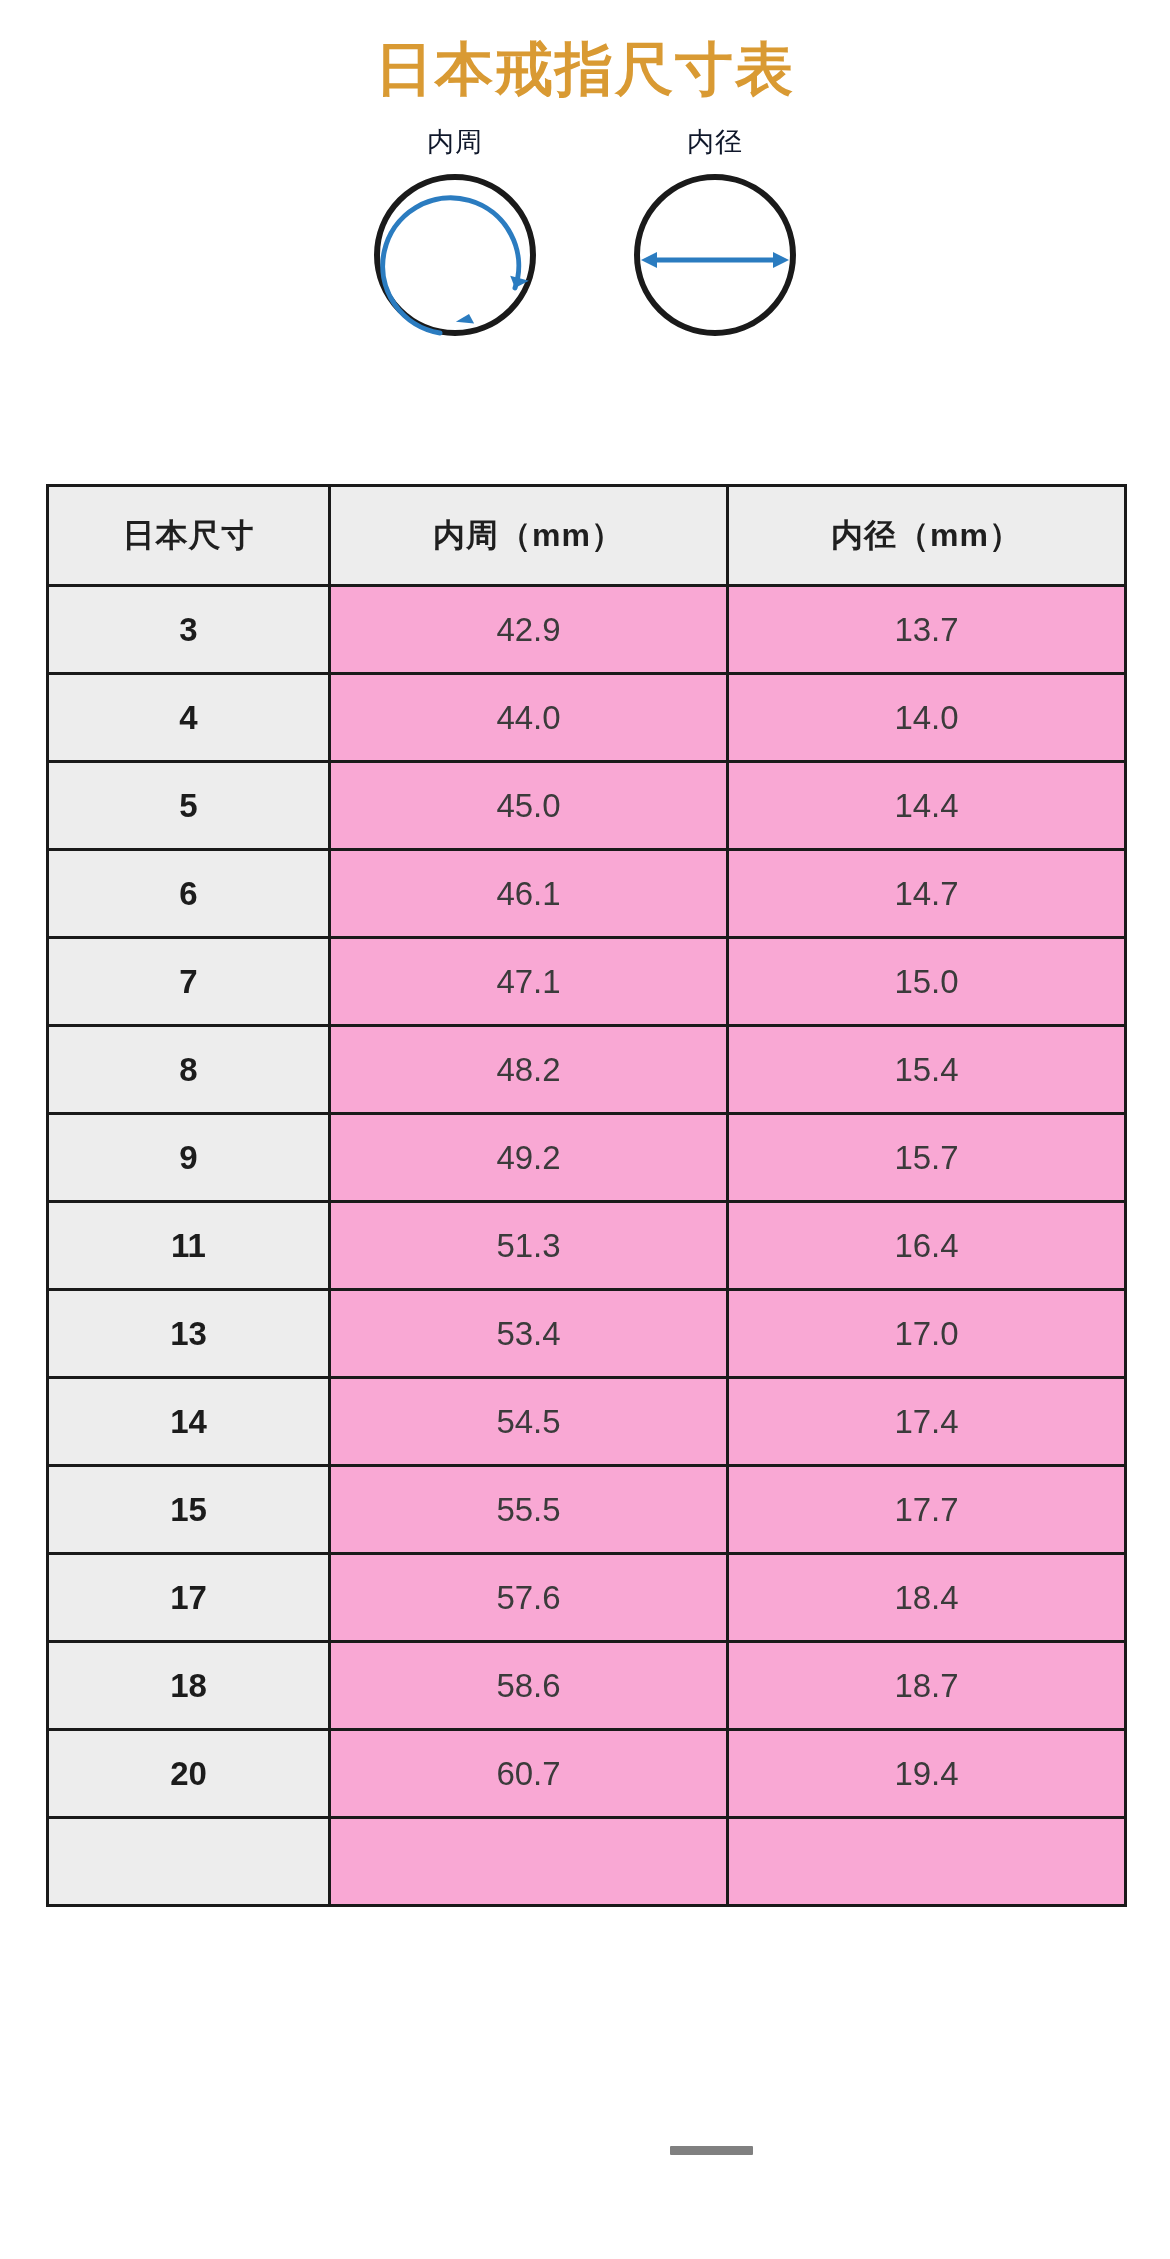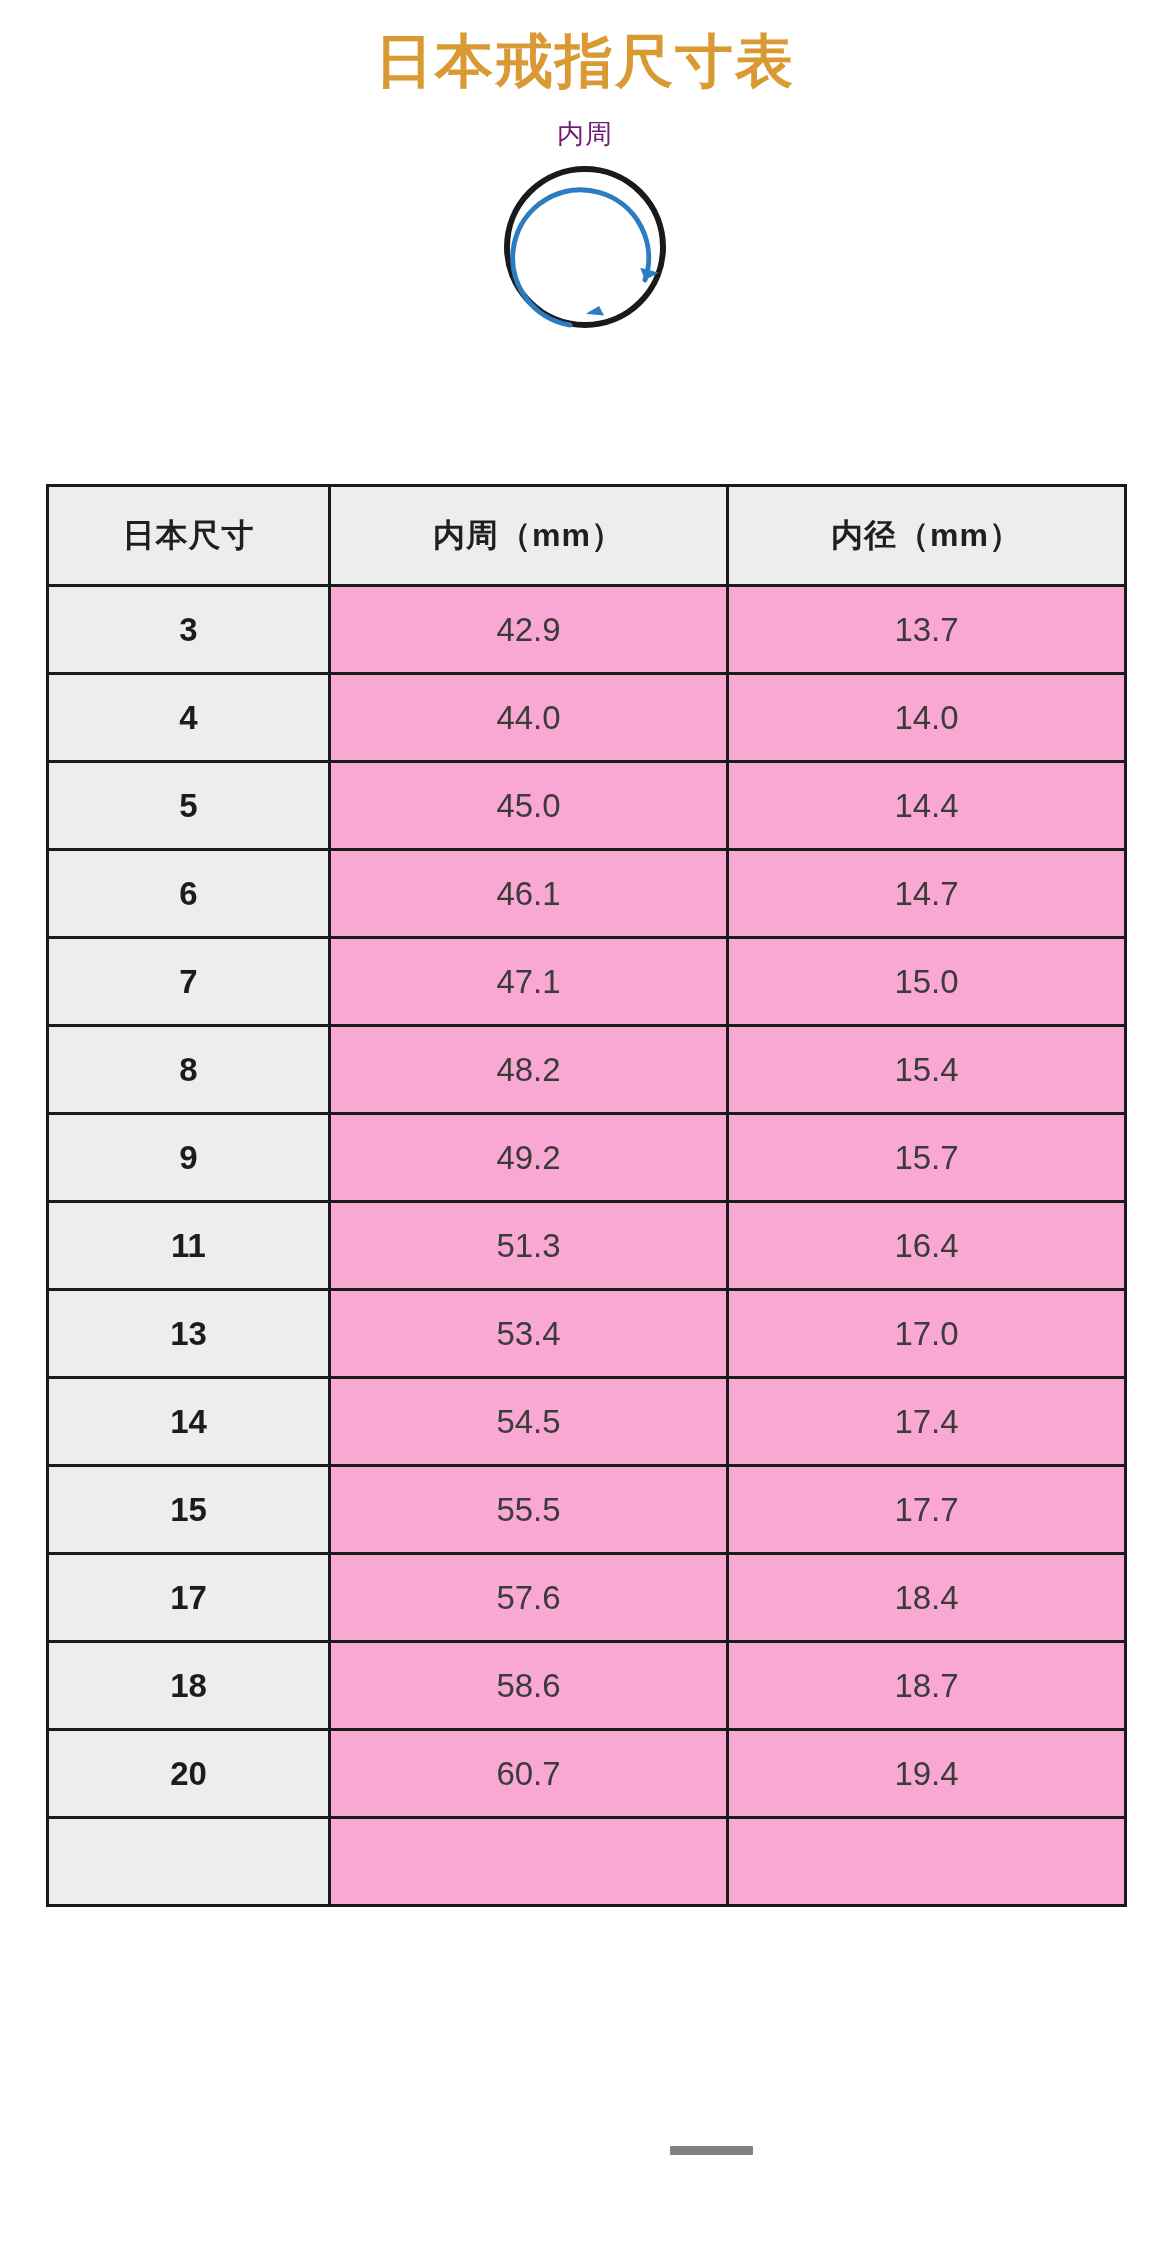--- a/index.html
+++ b/index.html
@@ -18,41 +18,41 @@
 
   
   .page-title {
     text-align: center;
     color: #d99a33;
     font-size: 58px;
     font-weight: 700;
     letter-spacing: 2px;
     line-height: 1;
     padding-top: 24px;
-    margin: 8px;
+    margin: 16px;
     font-family: "Liberation Sans", "DejaVu Sans", sans-serif;
   }
 
   
   .diagram-row {
     display: flex;
     justify-content: center;
     align-items: flex-start;
     gap: 60px;
     margin-top: 30px;
   }
   .diagram-block {
     width: 200px;
     display: flex;
     flex-direction: column;
     align-items: center;
   }
   .diagram-label {
     font-size: 27px;
-    color: #701a75;
+    color: #0f172a;
     line-height: 1.1;
     margin-bottom: 10px;
     letter-spacing: 1px;
   }
   .diagram-svg {
     display: block;
   }
 
   
   .table-wrap {
@@ -122,20 +122,29 @@
     <div class="diagram-label">内周</div>
     <svg class="diagram-svg" width="180" height="175" viewBox="0 0 180 175">
       <circle cx="90" cy="87" r="78" fill="none" stroke="#1a1a1a" stroke-width="6"></circle>
       <path d="M 75 165 A 68 68 0 1 1 150 120" fill="none" stroke="#2b7cc0" stroke-width="5" stroke-linecap="round"></path>
       <polygon points="150,120 139,113 157,106" fill="#2b7cc0" transform="rotate(36 150 120)"></polygon>
       <path d="M 105 9 A 68 68 0 1 0 30 54" fill="none" stroke="#2b7cc0" stroke-width="5" stroke-linecap="round" opacity="0"></path>
       <polygon points="104,146 95,140 112,133" fill="#2b7cc0" transform="rotate(208 104 146)"></polygon>
     </svg>
   </div>
 
+  <div class="diagram-block">
+    <div class="diagram-label">内径</div>
+    <svg class="diagram-svg" width="180" height="175" viewBox="0 0 180 175">
+      <circle cx="90" cy="87" r="78" fill="none" stroke="#1a1a1a" stroke-width="6"></circle>
+      <line x1="24" y1="92" x2="156" y2="92" stroke="#2b7cc0" stroke-width="5"></line>
+      <polygon points="16,92 32,84 32,100" fill="#2b7cc0"></polygon>
+      <polygon points="164,92 148,84 148,100" fill="#2b7cc0"></polygon>
+    </svg>
+  </div>
 
 </div>
 
 <div class="table-wrap">
   <table class="size-table">
     <colgroup>
       <col class="c1">
         <col class="c2">
         <col class="c3">
     </colgroup>

